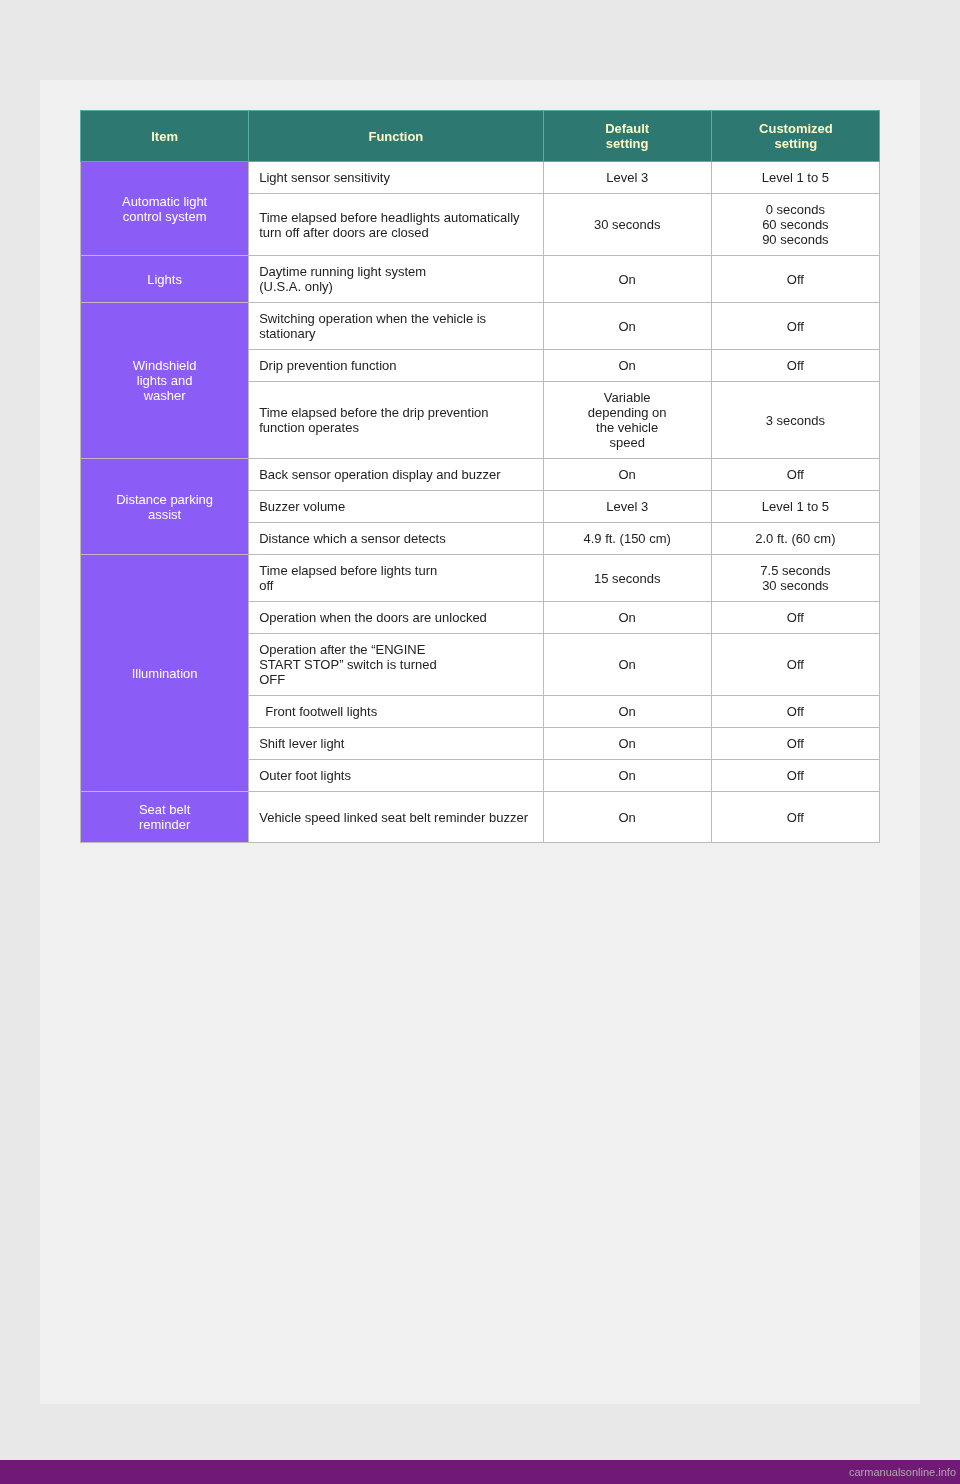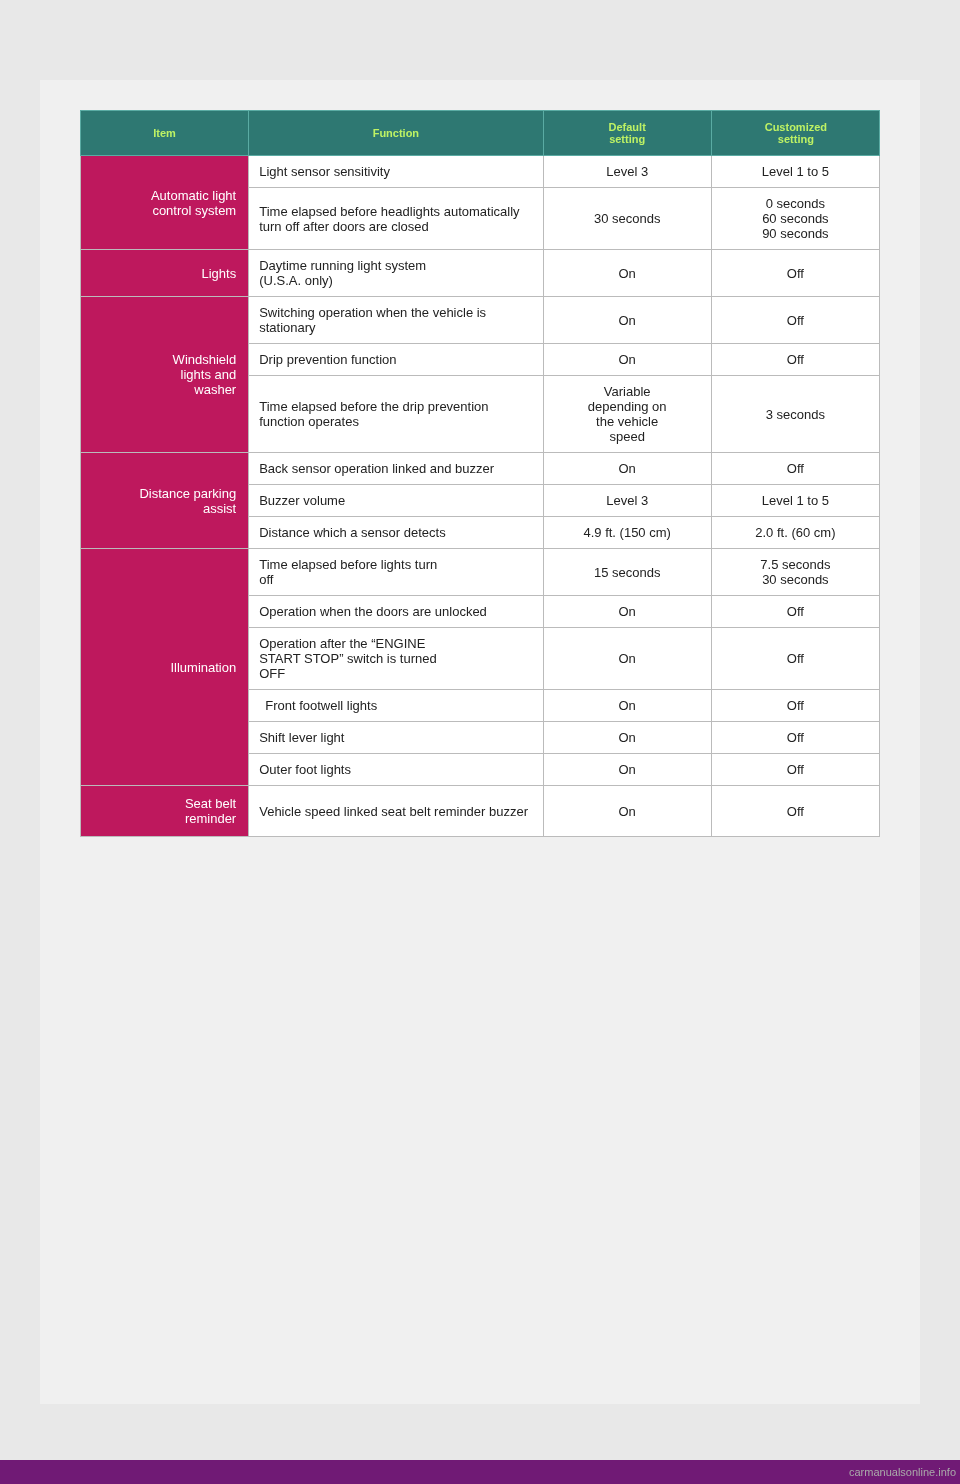--- a/index.html
+++ b/index.html
@@ -17,40 +17,40 @@
       width: 880px;
       padding: 30px 40px;
     }
     table {
       width: 100%;
       border-collapse: collapse;
       border: 1px solid #999;
     }
     th {
       background: #2e7872;
-      color: #bef264;
+      color: #fef9c3;
       text-align: center;
       padding: 10px 8px;
       font-weight: bold;
-      font-size: 11px;
+      font-size: 13px;
       border: 1px solid #5aaba3;
     }
     td {
       border: 1px solid #bbb;
       padding: 8px 10px;
       vertical-align: middle;
       font-size: 13px;
       color: #222;
       background: #fff;
     }
     .item-cell {
-      background: #be185d;
+      background: #8b5cf6;
       color: #fff;
       font-size: 13px;
-      text-align: right;
+      text-align: center;
       vertical-align: middle;
       padding: 10px 12px;
       width: 160px;
     }
     .function-cell {
       width: 280px;
       vertical-align: middle;
     }
     .default-cell {
       text-align: center;
@@ -129,21 +129,21 @@
           <td class="function-cell" style="white-space: pre-line;">Time elapsed before the drip prevention function operates</td>
           <td class="default-cell" style="white-space: pre-line;">Variable
 depending on
 the vehicle
 speed</td>
           <td class="custom-cell" style="white-space: pre-line;">3 seconds</td>
         </tr>
         <tr>
           <td class="item-cell" rowspan="3" style="white-space: pre-line;">Distance parking
 assist</td>
-          <td class="function-cell" style="white-space: pre-line;">Back sensor operation linked and buzzer</td>
+          <td class="function-cell" style="white-space: pre-line;">Back sensor operation display and buzzer</td>
           <td class="default-cell" style="white-space: pre-line;">On</td>
           <td class="custom-cell" style="white-space: pre-line;">Off</td>
         </tr>
         <tr>
           <td class="function-cell" style="white-space: pre-line;">Buzzer volume</td>
           <td class="default-cell" style="white-space: pre-line;">Level 3</td>
           <td class="custom-cell" style="white-space: pre-line;">Level 1 to 5</td>
         </tr>
         <tr>
           <td class="function-cell" style="white-space: pre-line;">Distance which a sensor detects</td>

